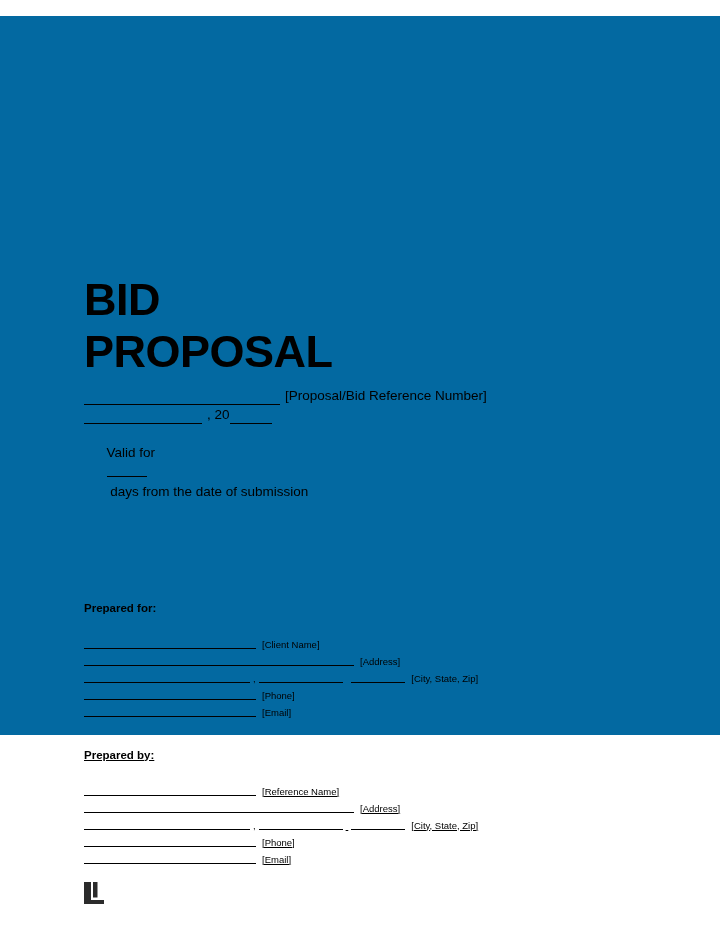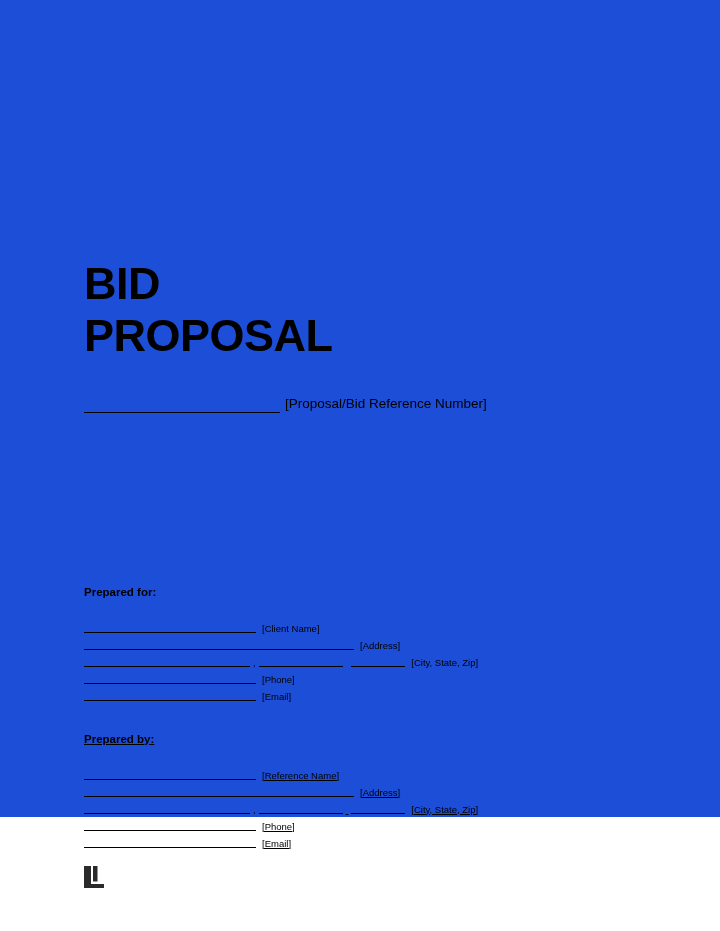--- a/index.html
+++ b/index.html
@@ -11,24 +11,24 @@
   body {
     width: 720px;
     height: 931px;
     font-family: "Liberation Sans", sans-serif;
     color: #000000;
     position: relative;
     overflow: hidden;
   }
   .page {
     position: absolute;
-    left: 0; top: 0;
+    left: 0; top: 16px;
     width: 720px;
-    height: 817px;
-    background: #1d4ed8;
+    height: 719px;
+    background: #0369a1;
   }
 
   
   .title-block {
     position: absolute;
     left: 84px;
     top: 258px;
     width: 560px;
   }
   .doc-title {
@@ -55,21 +55,21 @@
     white-space: pre;
   }
   .fill {
     display: inline-block;
     border-bottom: 1px solid #000;
     height: 13px;
   }
   .ref-fill-1 { width: 196px; }
   .ref-fill-2 { width: 118px; }
   .ref-fill-3 { width: 42px; }
-  .ref-label { padding-left: 5px; margin-top: 24px; }
+  .ref-label { padding-left: 5px; }
   .valid-row {
     white-space: pre;
     font-size: 13.5px;
   }
   .valid-fill { width: 40px; }
 
   
   .party {
     position: absolute;
     left: 84px;
@@ -127,21 +127,31 @@
 PROPOSAL</h1>
   </div>
 
   <div class="ref-block">
 
     <div class="ref-row">
       <span class="fill ref-fill-1"></span>
       <span class="ref-label">[Proposal/Bid Reference Number]</span>
     </div>
 
-
+    <div class="ref-row">
+      <span class="fill ref-fill-2"></span>
+      <span class="ref-label">, 20</span>
+      <span class="fill ref-fill-3"></span>
+    </div>
+
+    <div class="valid-row">
+      <span>Valid for </span>
+      <span class="fill valid-fill"></span>
+      <span> days from the date of submission</span>
+    </div>
 
   </div>
 
   <div class="party prepared-for">
     <div class="party-heading">Prepared for:</div>
     <div class="lines">
 
       <div class="line-row">
         <span class="fill u-name"></span>
         <span class="line-label">[Client Name]</span>

